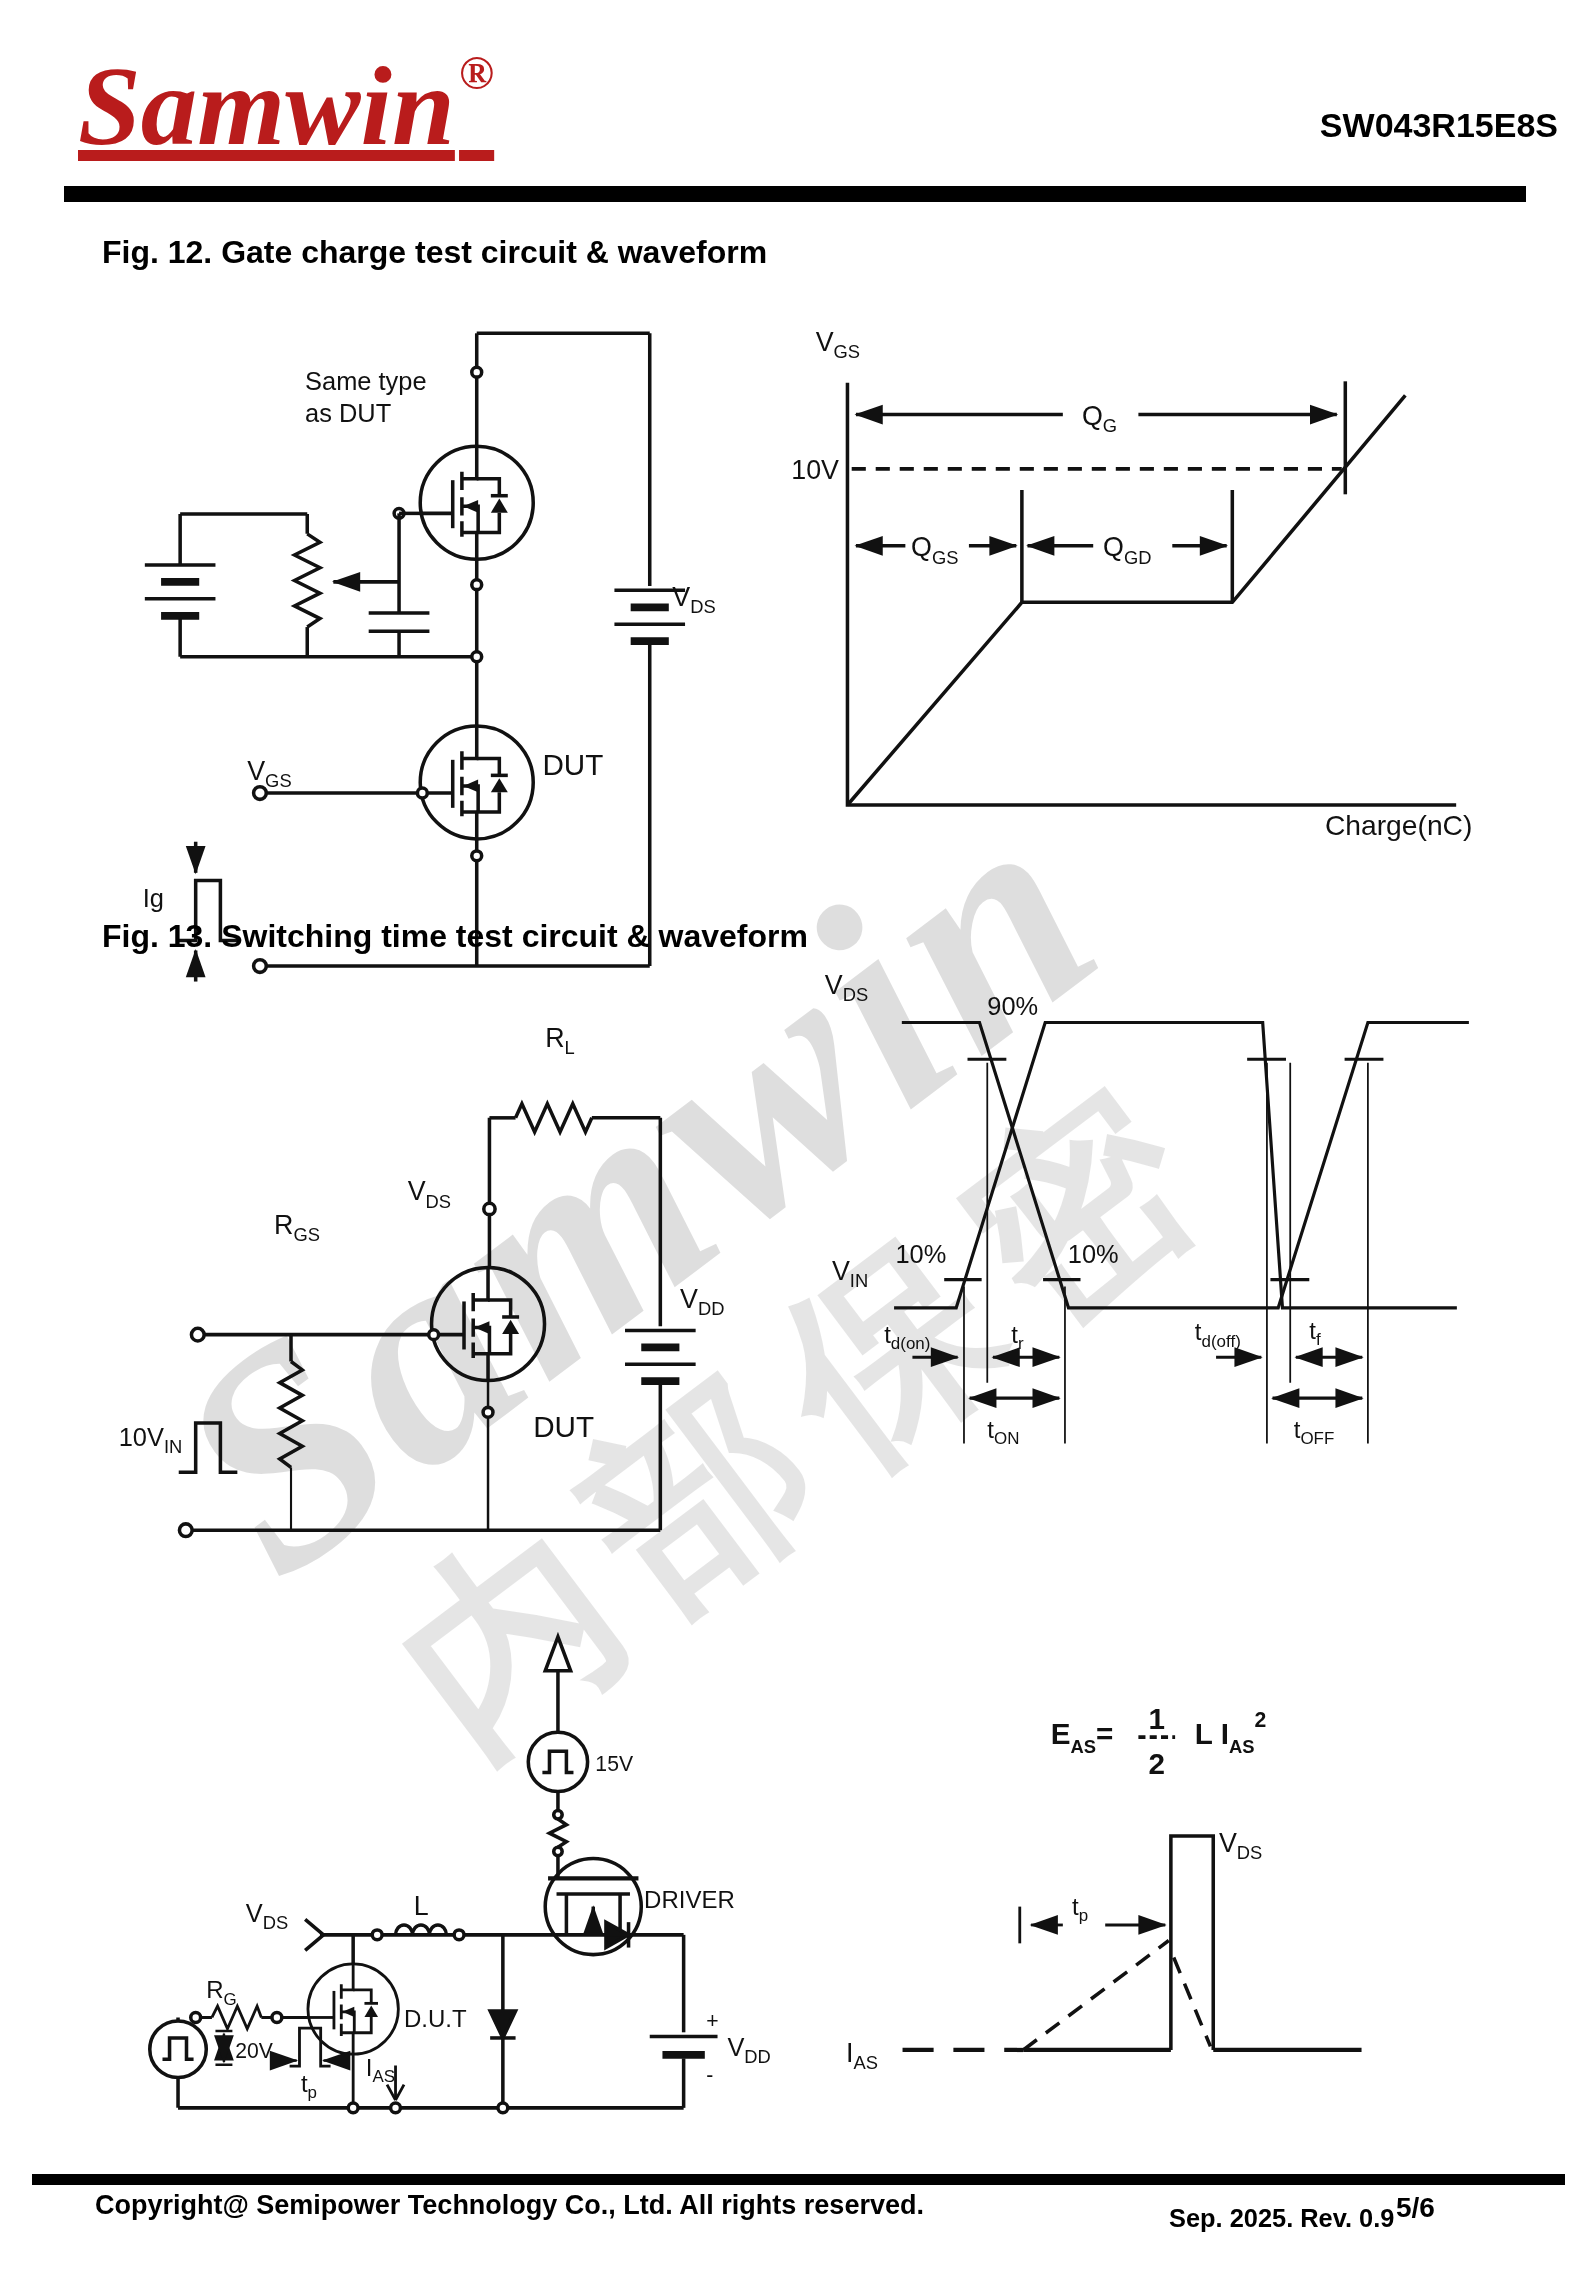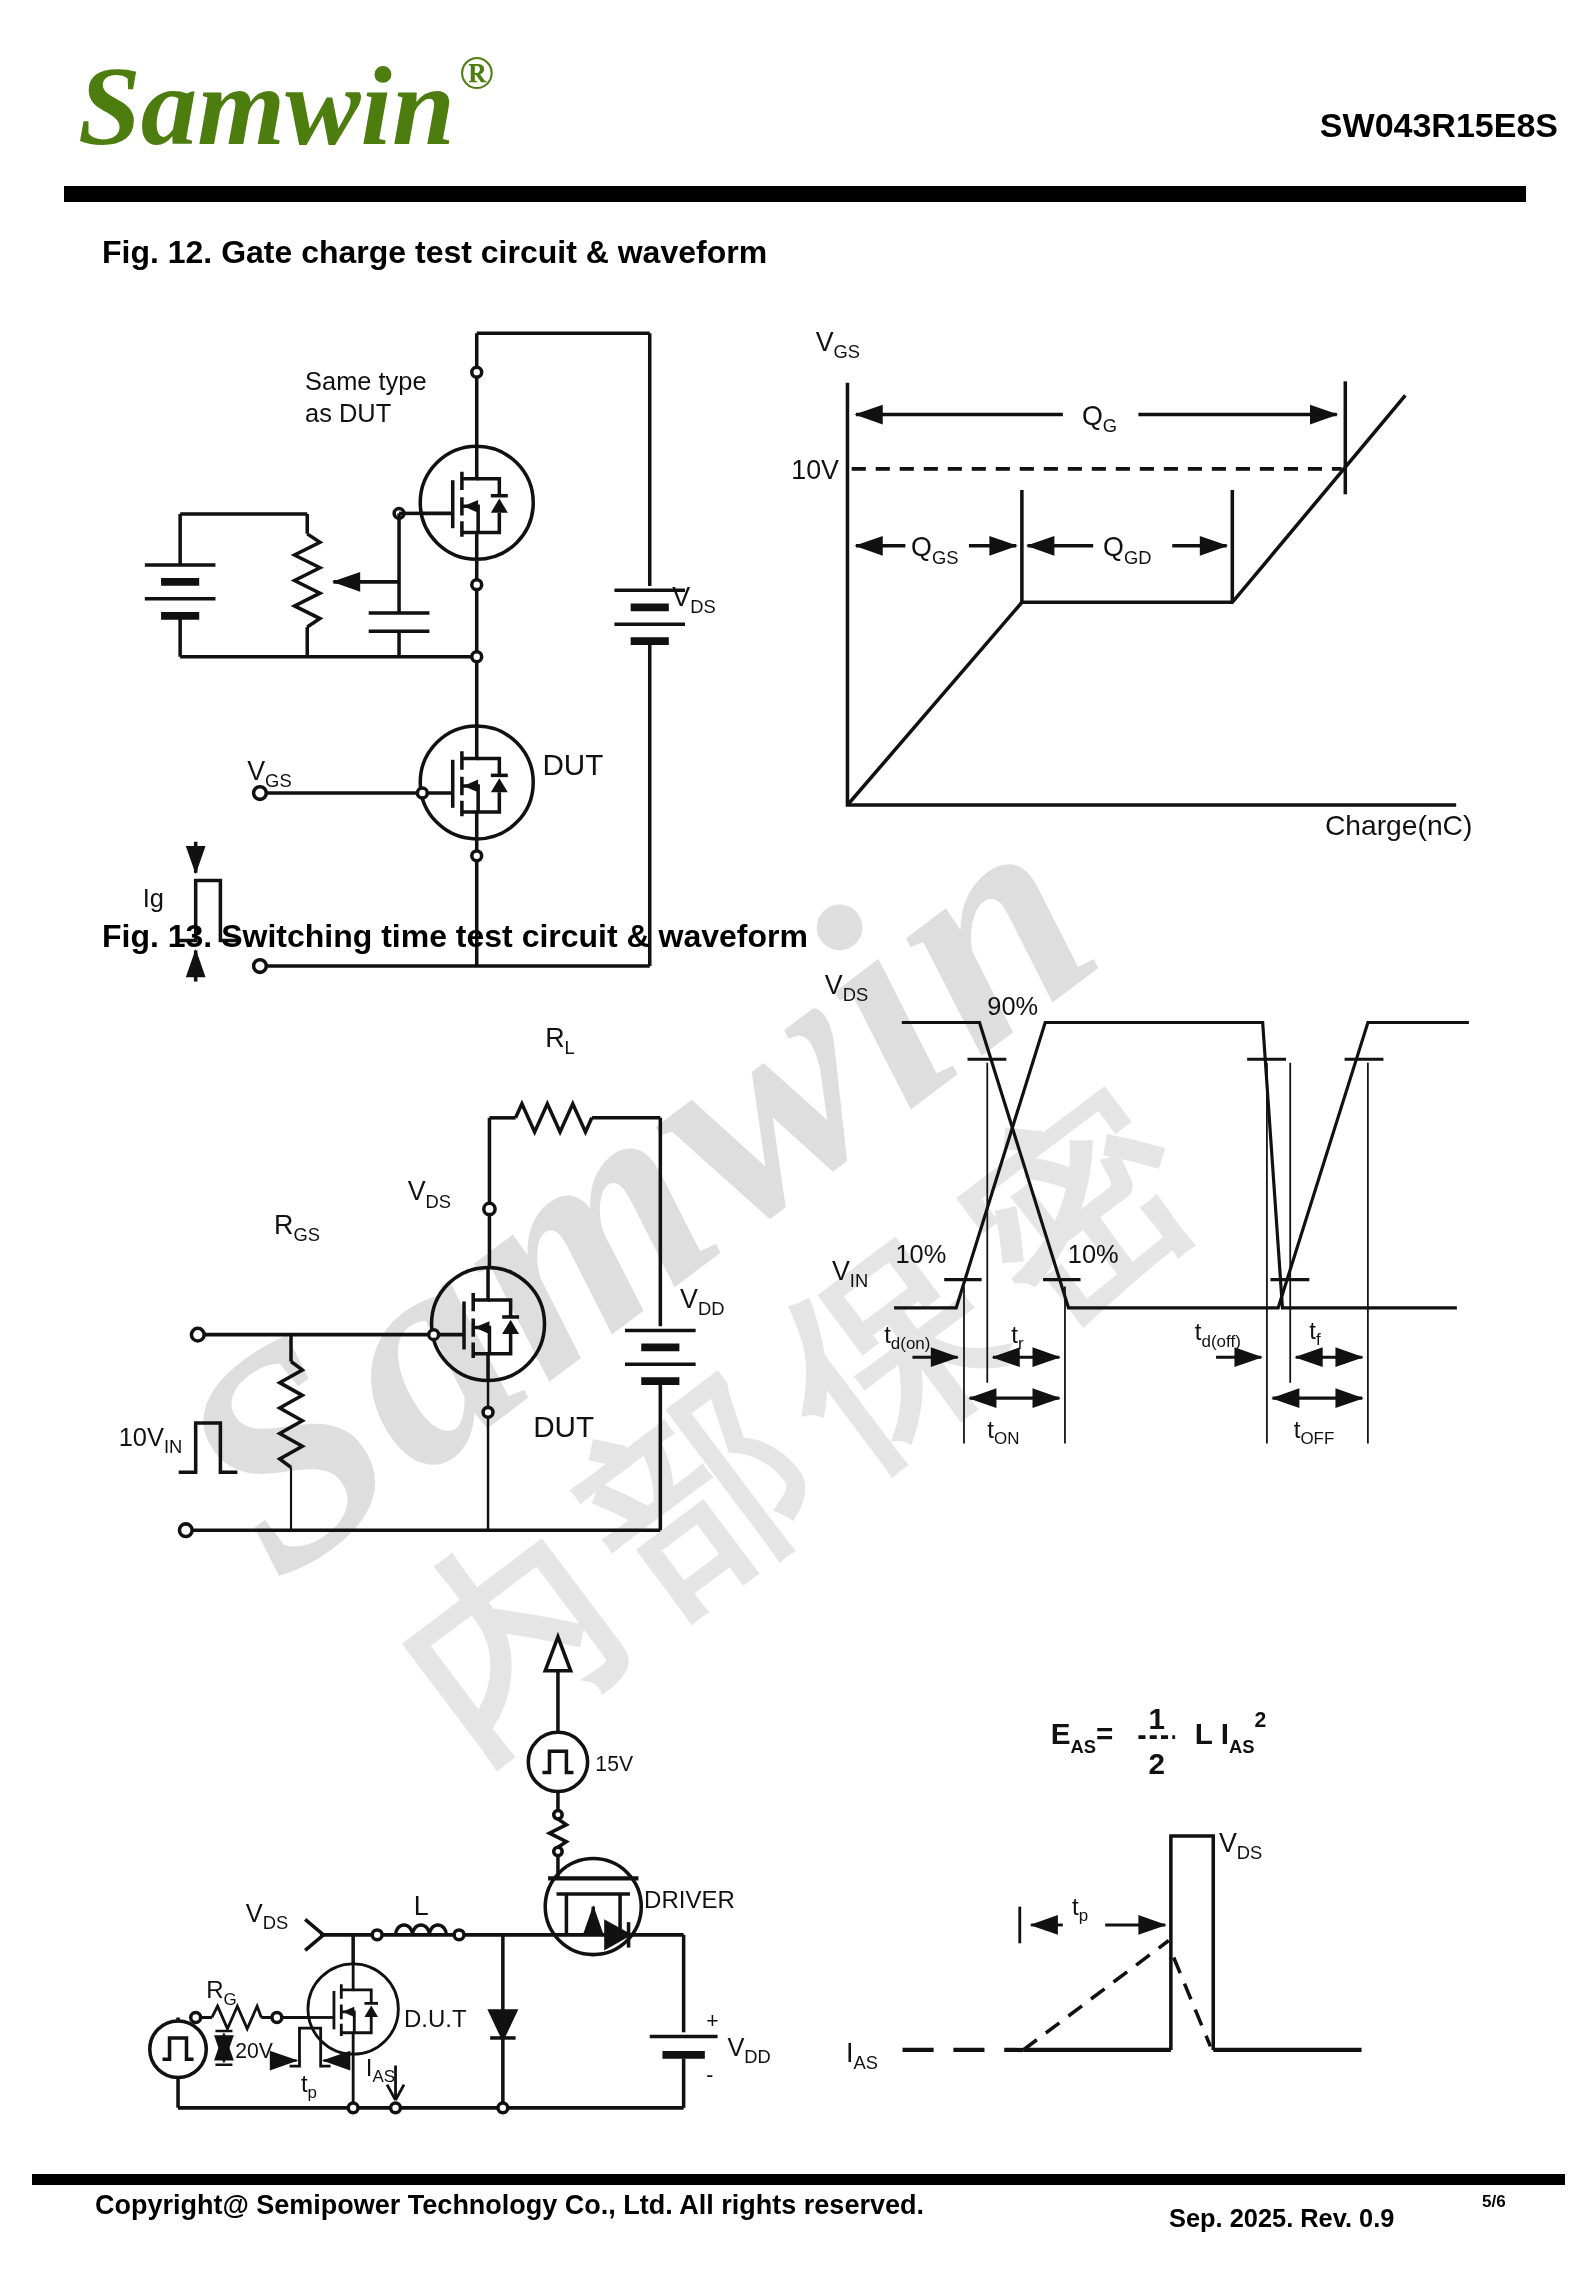--- a/index.html
+++ b/index.html
@@ -8,35 +8,35 @@
   
   .watermark{position:absolute;left:-113px;top:1010px;width:1639px;text-align:center;
              transform:rotate(-37deg);z-index:0;line-height:1.02;pointer-events:none;}
   .wm1{font-family:"Liberation Serif",serif;font-weight:bold;font-style:italic;
        font-size:304px;color:rgba(0,0,0,0.13);letter-spacing:5.7px;}
   .wm2{font-family:"Liberation Sans",sans-serif;font-weight:bold;
        font-size:208px;color:rgba(0,0,0,0.10);letter-spacing:30px;margin-top:21px;}
   
   .logo{position:absolute;left:78px;top:49px;z-index:2;
         font-family:"Liberation Serif",serif;font-weight:bold;font-style:italic;
-        font-size:113px;line-height:1;color:#4d7c0f;}
+        font-size:113px;line-height:1;color:#b91c1c;text-decoration:underline;}
   .logo .reg{font-size:47px;font-style:normal;position:relative;top:-55px;left:4.2px;}
   .partnum{position:absolute;left:1194px;top:106px;width:364px;text-align:right;z-index:2;
            font-weight:bold;font-size:34px;color:#000;}
   .rule{position:absolute;left:64px;top:186px;width:1462px;height:15.5px;background:#000;z-index:2;}
   
   .figtitle{position:absolute;left:102px;z-index:2;font-weight:bold;font-size:32px;color:#000;}
   #t12{top:234px;} #t13{top:918px;} #t14{top:1588px;}
   
   svg.canvas{position:absolute;left:0;top:0;z-index:1;}
   
   .fbar{position:absolute;left:32px;top:2174px;width:1533px;height:11.3px;background:#000;z-index:2;}
   .fcopy{position:absolute;left:95px;top:2190px;font-weight:bold;font-size:27px;z-index:2;color:#000;}
   .frev{position:absolute;left:1169px;top:2192px;font-weight:bold;font-size:25.4px;z-index:2;color:#000;margin-top:12px;}
-  .fpage{position:absolute;left:1482px;top:2192px;font-weight:bold;font-size:17px;z-index:2;color:#000;}
+  .fpage{position:absolute;left:1396px;top:2192px;font-weight:bold;font-size:28px;z-index:2;color:#000;}
   
   text{font-family:"Liberation Sans",sans-serif;fill:#111;}
   .lbl{font-size:36px;} .lblb{font-size:42px;} .sm{font-size:30px;}
   .sub{font-size:26px;} .wlbl{font-size:38px;} .pct{font-size:36px;}
   .tlbl{font-size:34px;} .tsub{font-size:24px;} .eq{font-size:42px;}
 </style>
 </head>
 <body>
 
 <div class="page">

